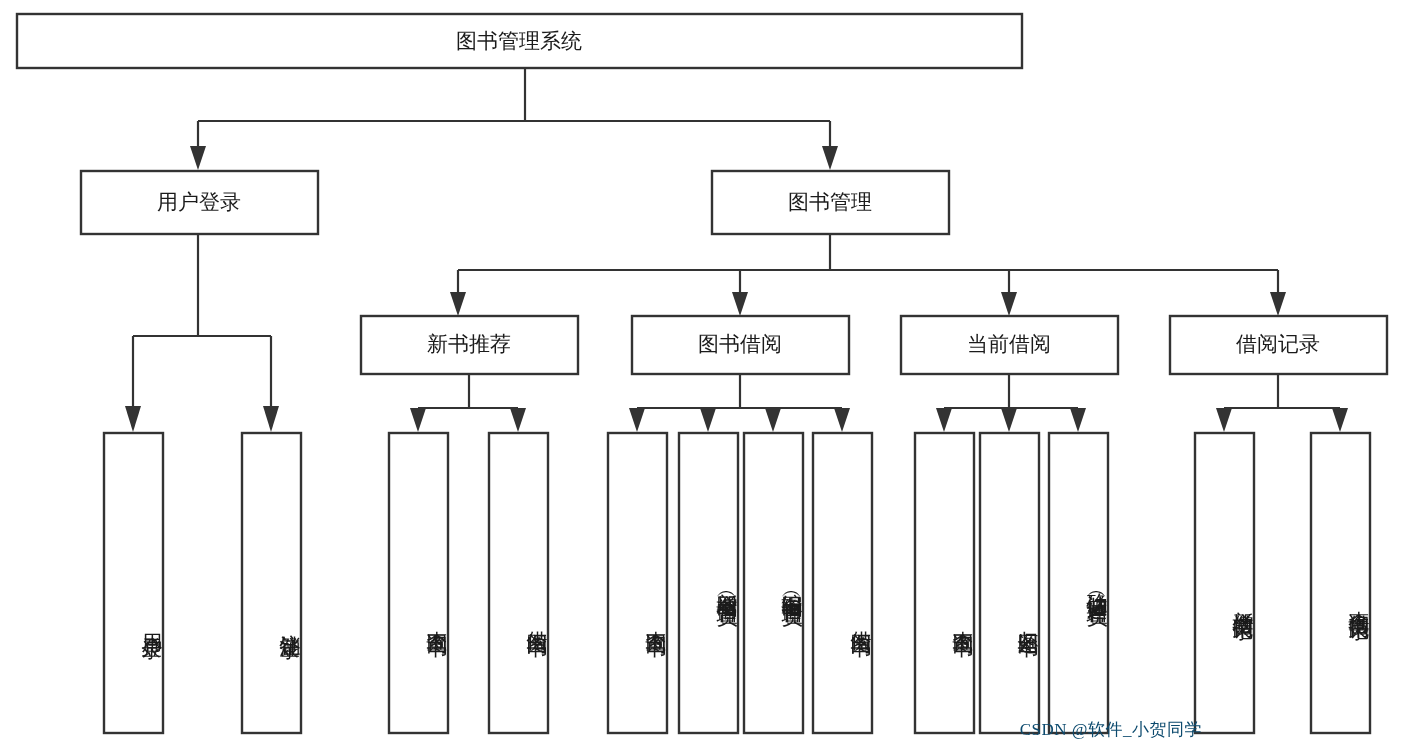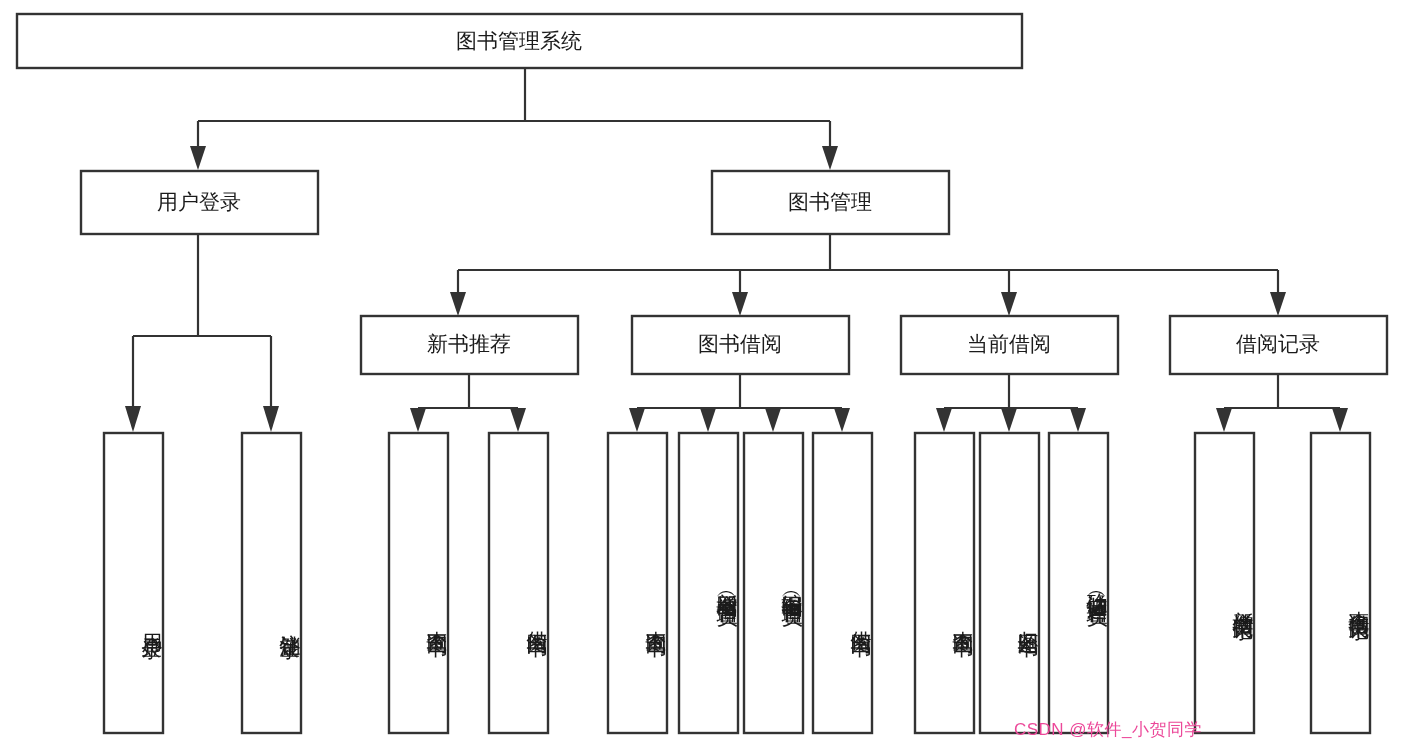--- a/index.html
+++ b/index.html
@@ -63,23 +63,23 @@
     text-align: center;
     pointer-events: none;
     display: flex;
     align-items: flex-start;
     justify-content: center;
   }
   .watermark {
     position: absolute;
     right: 12px;
     bottom: 6px;
-    font-family: Liberation Sans, sans-serif;
+    font-family: Liberation Serif, serif;
     font-size: 17px;
-    color: #ec4899;
+    color: #0c4a6e;
     letter-spacing: 0.5px;
     white-space: nowrap;
     user-select: none;
   }
 </style>
 </head>
 <body>
 
 <div id="diagram-root">
 

